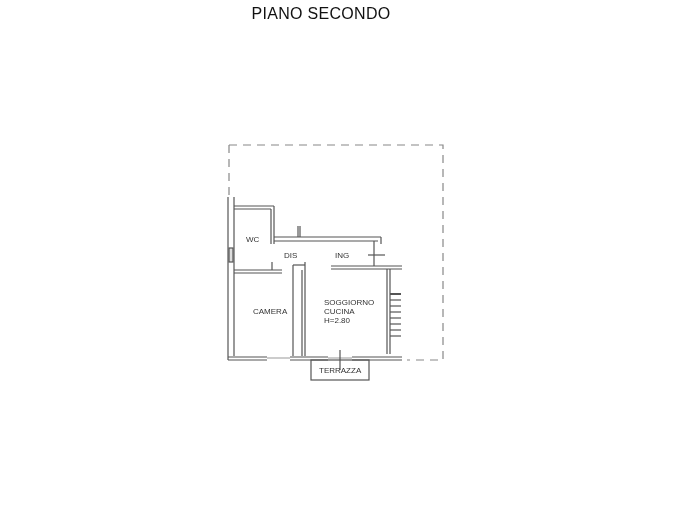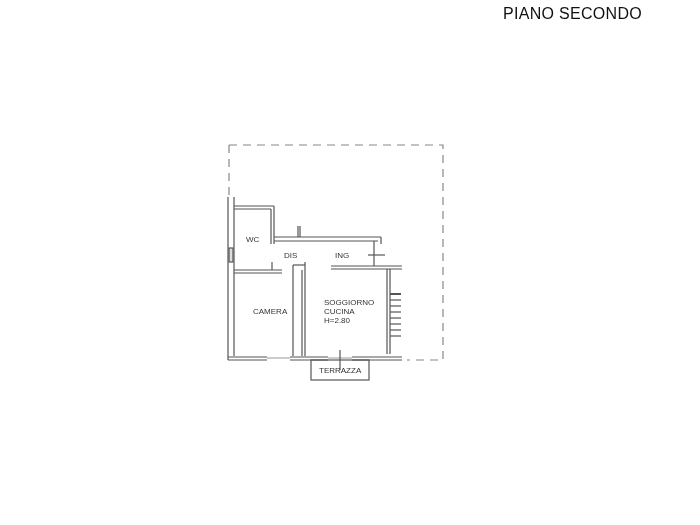--- a/index.html
+++ b/index.html
@@ -1,17 +1,17 @@
 <!DOCTYPE html>
 <html><head>
 <meta charset="utf-8">
 <style>
   html, body { margin:0; padding:0; background:#ffffff; }
   body { width:700px; height:525px; position:relative; overflow:hidden; font-family:"Liberation Sans", sans-serif; }
-  .title { position:absolute; left:0; top:5px; width:642px; text-align:right; font-size:16px; color:#111; letter-spacing:0.3px; }
+  .title { position:absolute; left:0; top:5px; width:642px; text-align:center; font-size:16px; color:#111; letter-spacing:0.3px; }
   svg { position:absolute; left:0; top:0; }
   .lbl { font-family:"Liberation Sans", sans-serif; font-size:8px; fill:#333; }
 </style>
 </head>
 <body>
 
 <div class="title">PIANO SECONDO</div>
 
 <svg width="700" height="525" viewBox="0 0 700 525">
 

